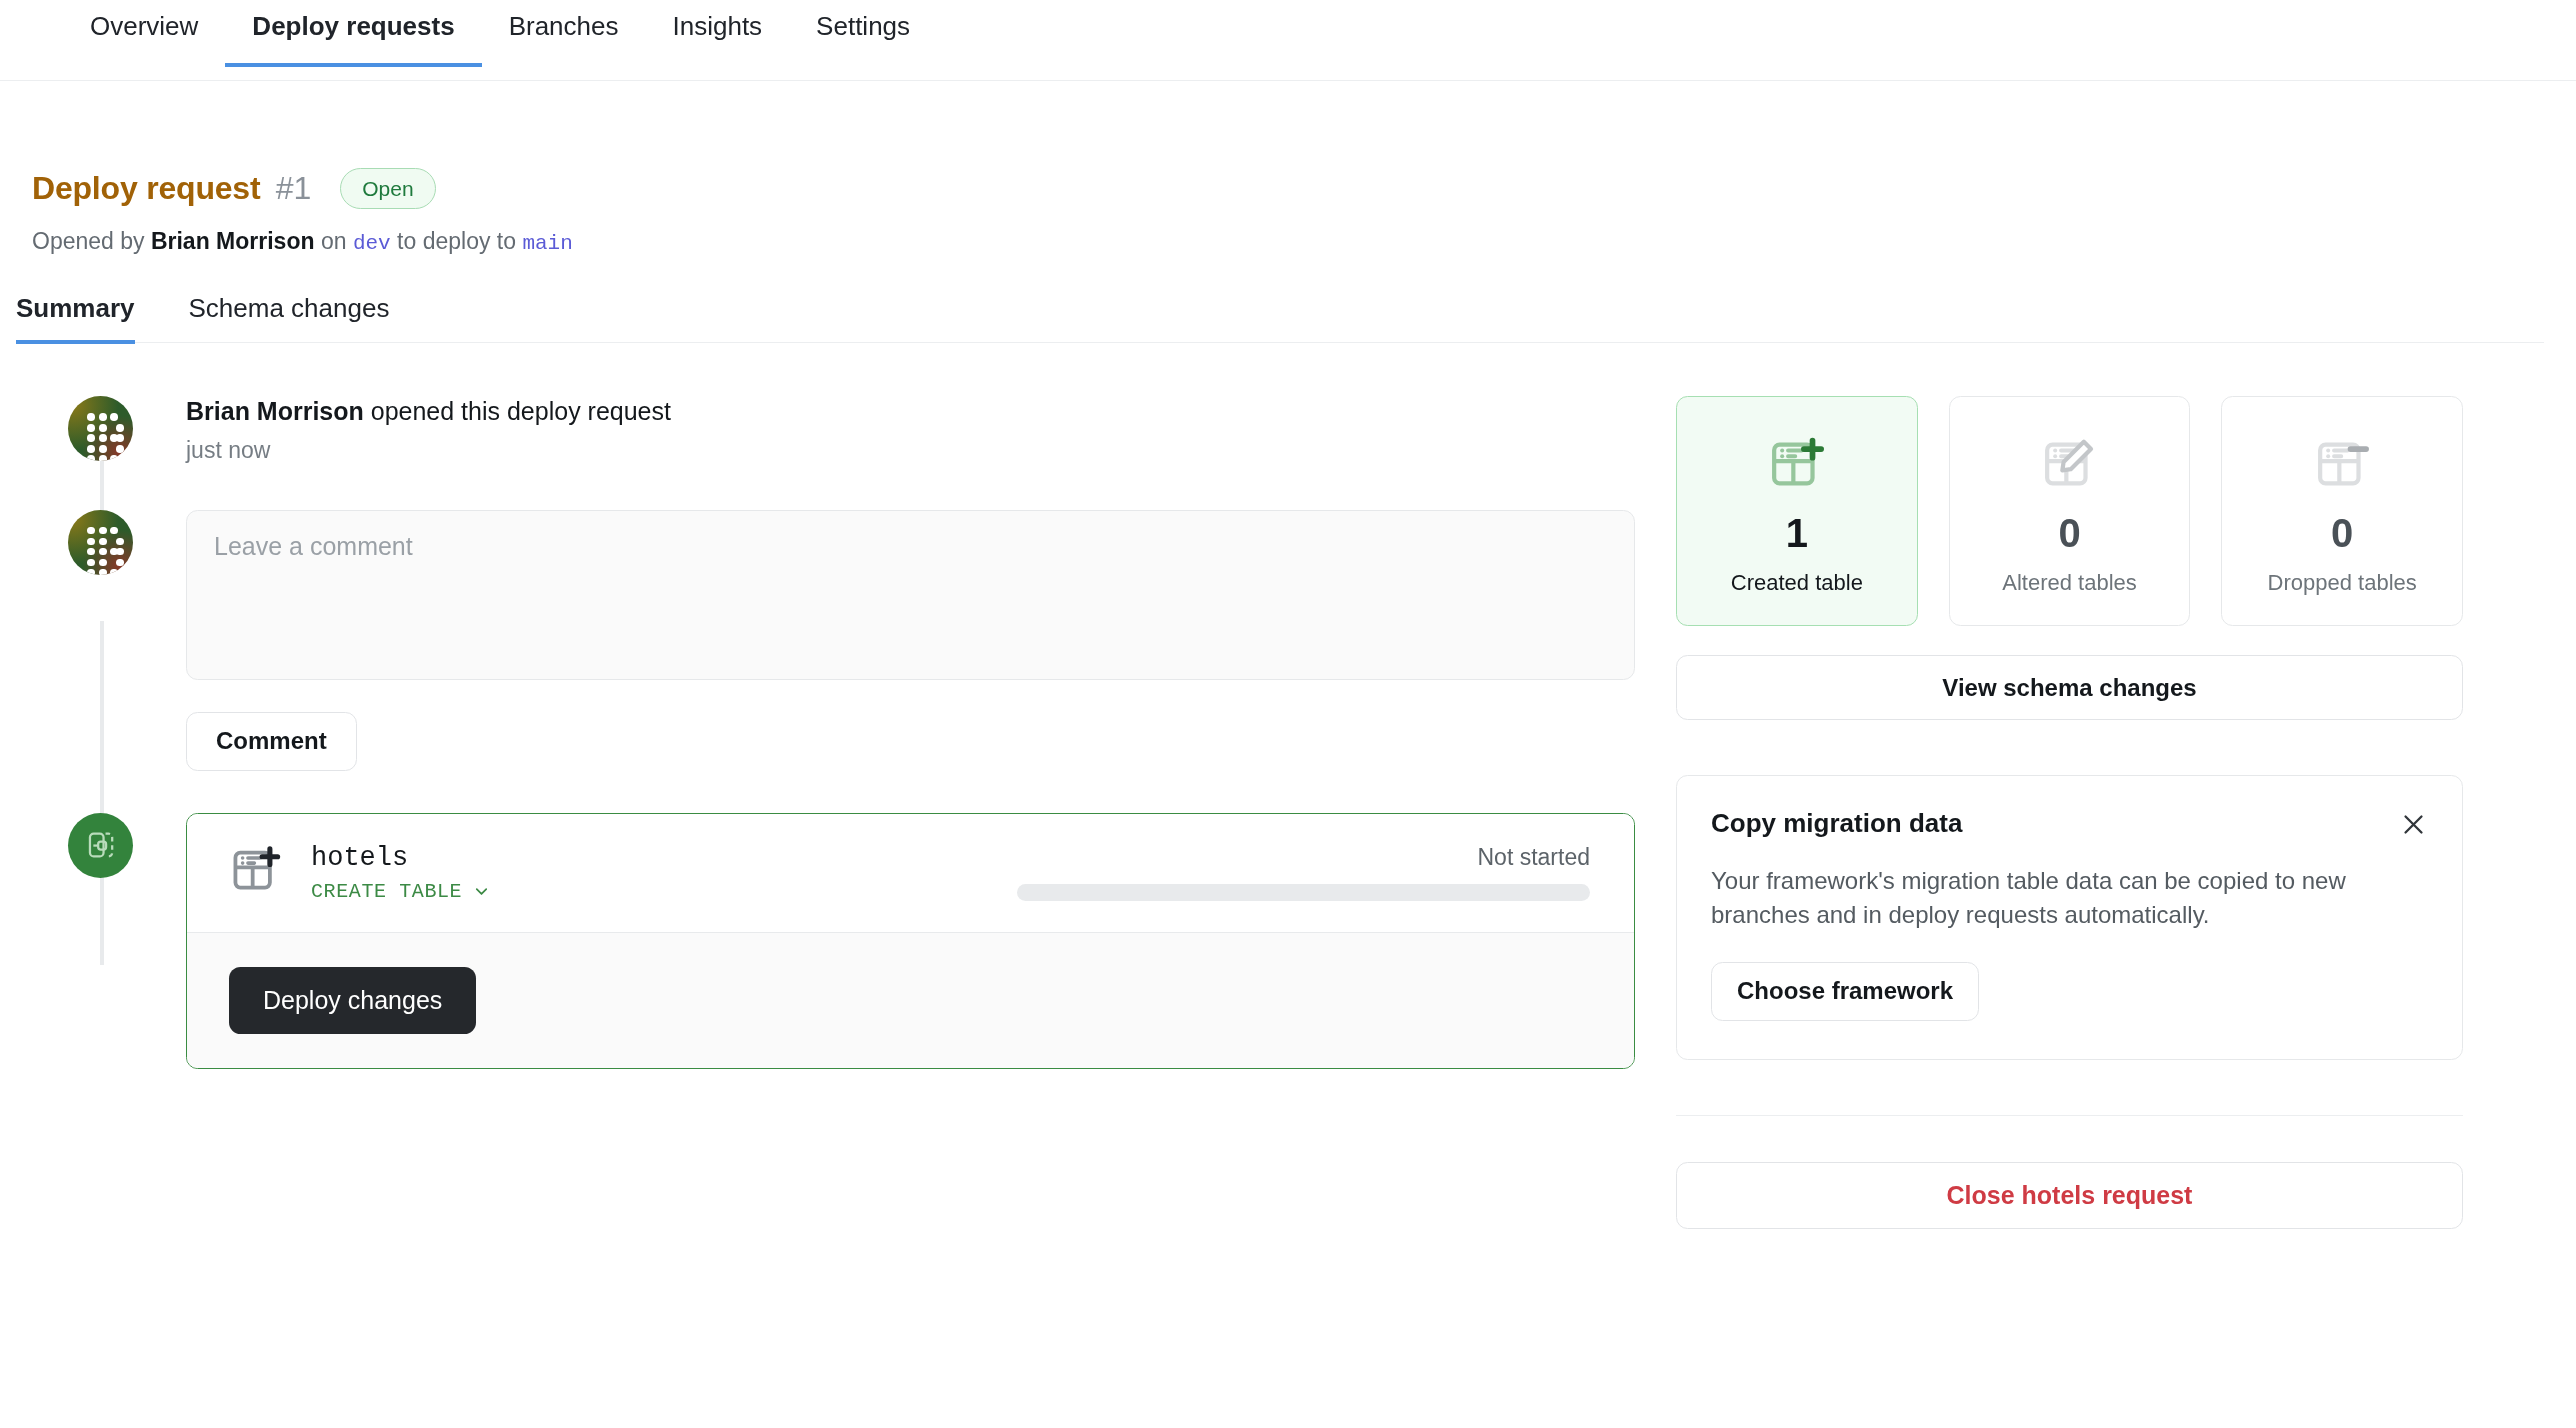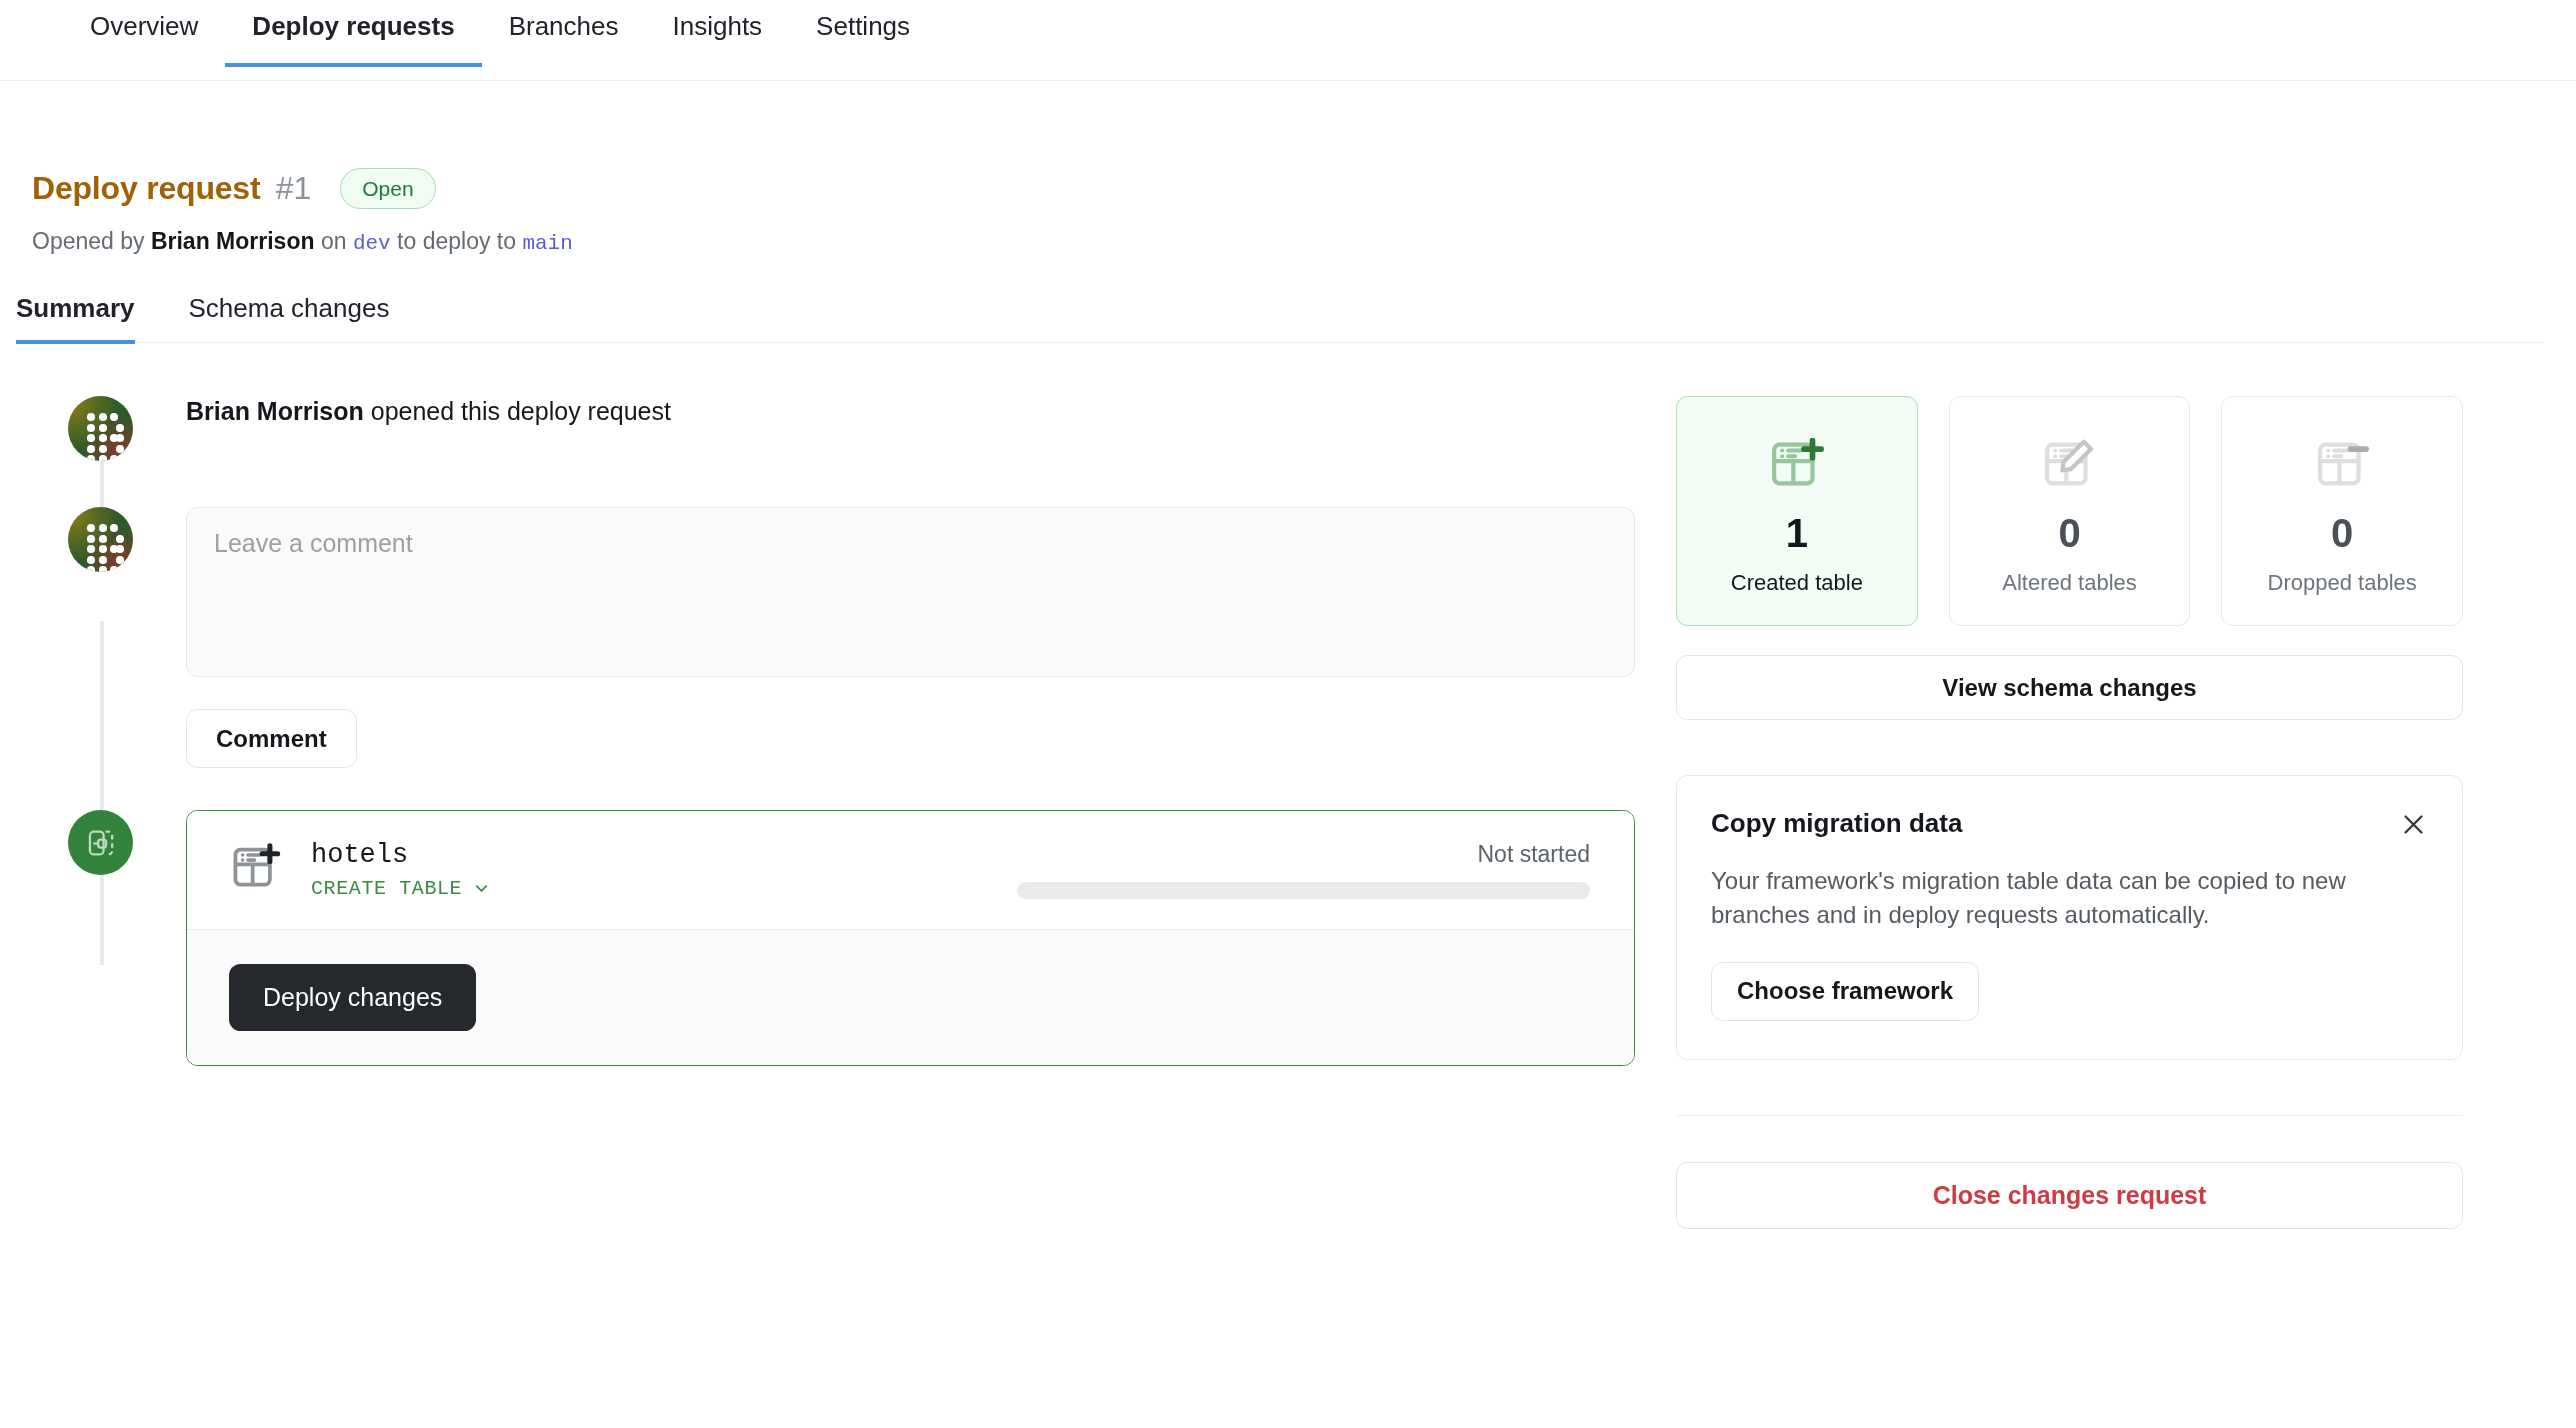--- a/index.html
+++ b/index.html
@@ -374,20 +374,21 @@
           <i style="left:19px;top:59px"></i>
             <i style="left:31px;top:59px"></i>
             <i style="left:42px;top:59px"></i>
         </span>
       </div>
       <div class="tl-body">
         <div class="event-title">
           <b>Brian Morrison</b>
           <span>opened this deploy request</span>
         </div>
+        <div class="event-time">just now</div>
       </div>
     </div>
 
     <div class="tl-row" style="margin-top:46px;">
       <div class="avatar">
         <span class="dots">
           <i style="left:19px;top:17px"></i>
             <i style="left:31px;top:17px"></i>
             <i style="left:42px;top:17px"></i>
           <i style="left:19px;top:28px"></i>
@@ -519,16 +520,16 @@
             <path d="M5.4 5.4l13.2 13.2M18.6 5.4L5.4 18.6" stroke="#31363b" stroke-width="1.9" stroke-linecap="round"></path>
           </svg>
         </span>
       </div>
       <div class="info-text">Your framework's migration table data can be copied to new branches and in deploy requests automatically.</div>
       <div class="btn btn-framework">Choose framework</div>
     </div>
 
     <div class="divider"></div>
 
-    <div class="btn btn-close-dr">Close changes request</div>
+    <div class="btn btn-close-dr">Close hotels request</div>
   </div>
 </div>
 
 
 </body></html>

